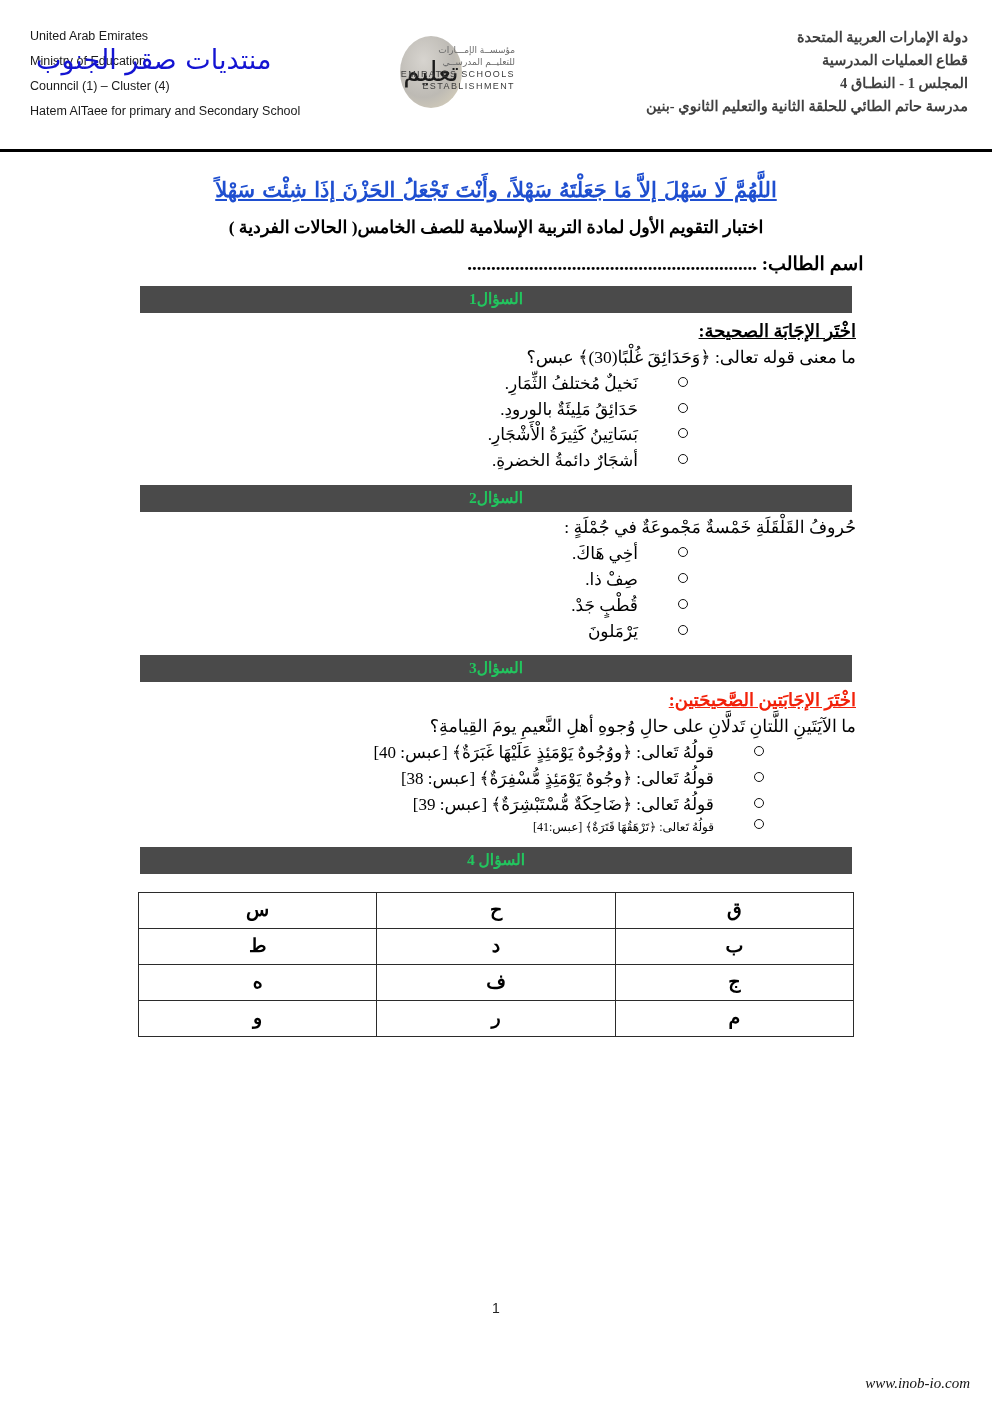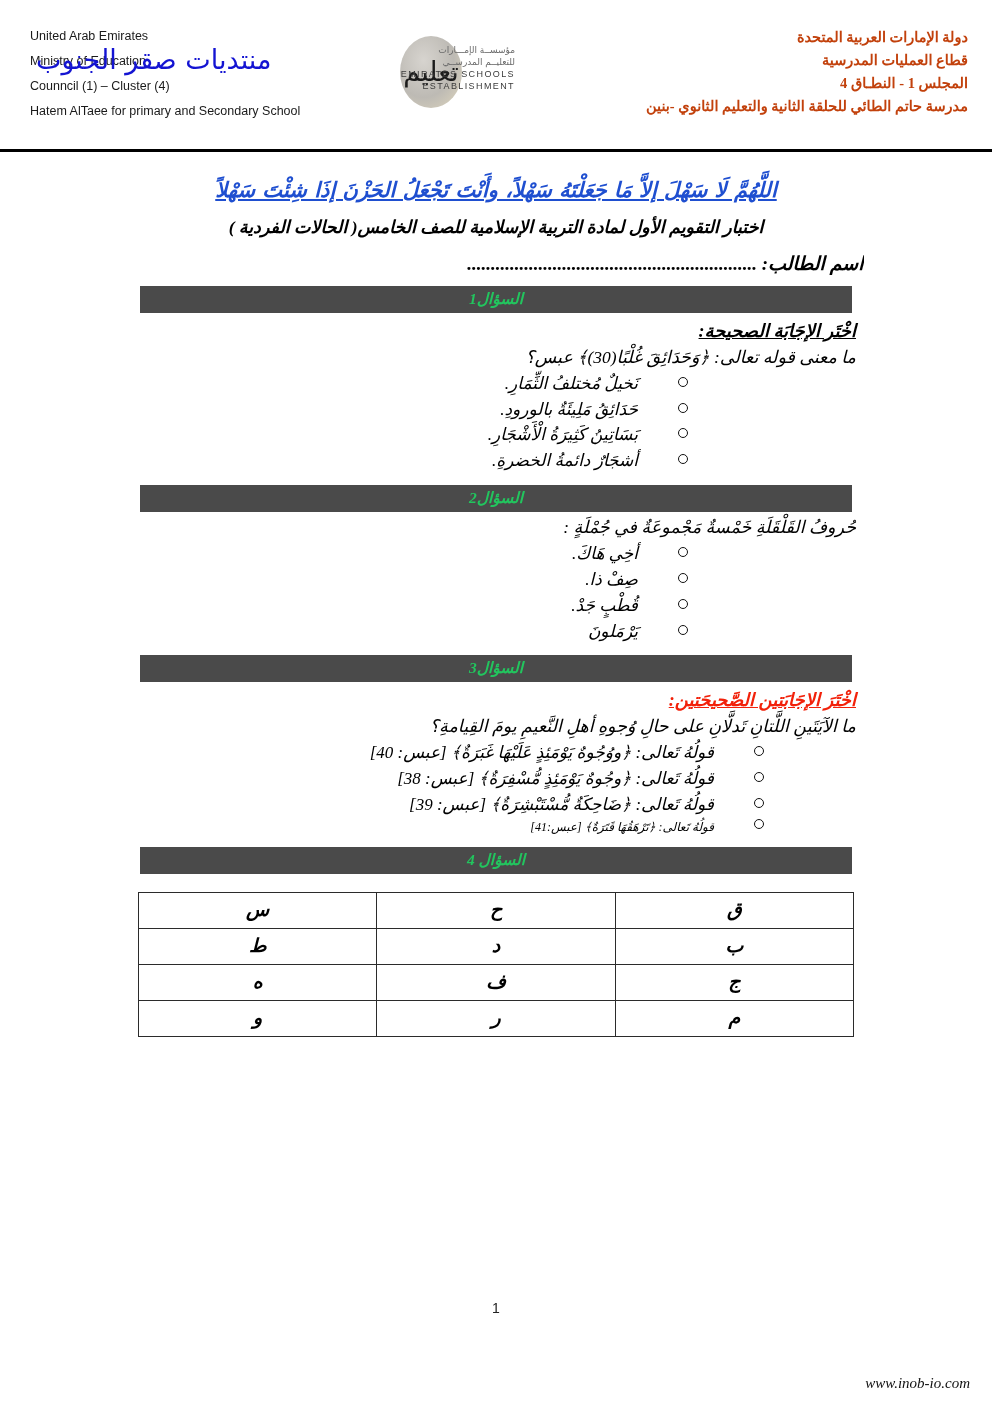--- a/index.html
+++ b/index.html
@@ -15,21 +15,21 @@
   .header{position:absolute;left:0;top:0;width:992px;height:150px;}
   .hdr-left{
     position:absolute;left:30px;top:24px;width:330px;
     font-family:"Liberation Sans","DejaVu Sans",sans-serif;
     font-size:12.5px;line-height:25px;color:#1a1a1a;
     direction:ltr;text-align:left;
   }
   .hdr-left div{white-space:nowrap;}
   .hdr-right{
     position:absolute;right:24px;top:26px;width:420px;
-    font-size:14.5px;line-height:23px;color:#c2410c;
+    font-size:14.5px;line-height:23px;color:#404040;
     direction:rtl;text-align:right;font-weight:600;
   }
   .hdr-right div{white-space:nowrap;}
 
   
   .wm-blue{
     position:absolute;left:36px;top:44px;
     font-family:"DejaVu Sans",sans-serif;
     font-size:27px;color:#1414d2;direction:rtl;
     white-space:nowrap;letter-spacing:.5px;
@@ -57,21 +57,21 @@
   }
   .logo-mark span{
     position:absolute;left:0;right:0;top:50%;transform:translateY(-52%);
     text-align:center;font-family:"DejaVu Sans",sans-serif;
     font-size:27px;color:#1b1b1b;line-height:1;
   }
 
   .hrule{position:absolute;left:0;top:149px;width:992px;height:3px;background:#000;}
 
   
-  .content{position:absolute;left:0;top:160px;width:992px;font-style:italic;}
+  .content{position:absolute;left:0;top:160px;width:992px;}
 
   .dua{
     width:720px;margin:14px auto 0;text-align:center;
     color:#1f4fd0;font-size:21px;font-weight:bold;
     text-decoration:underline;line-height:1.5;
     font-family:"DejaVu Serif","Liberation Serif",serif;
   }
   .subtitle{
     width:740px;margin:8px auto 12px;text-align:center;
     font-size:17.5px;font-weight:bold;line-height:1.5;

